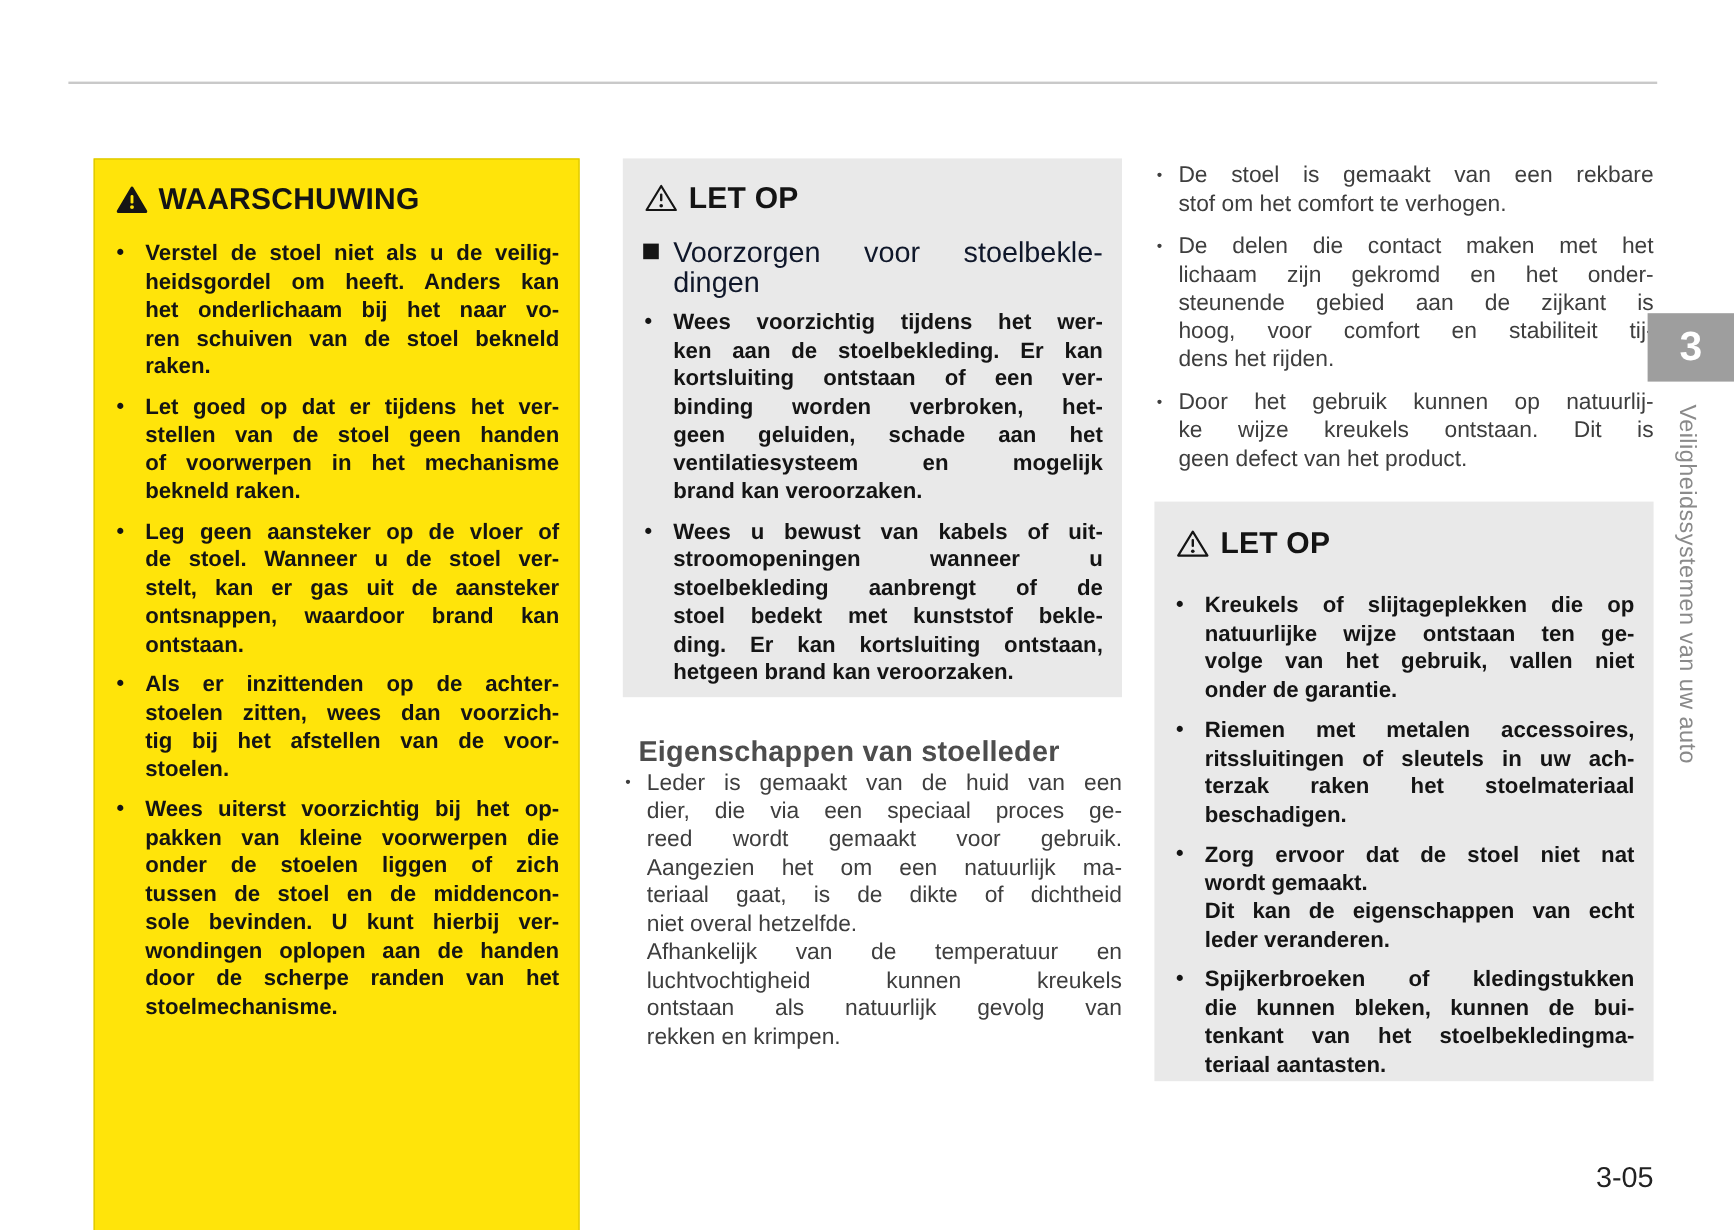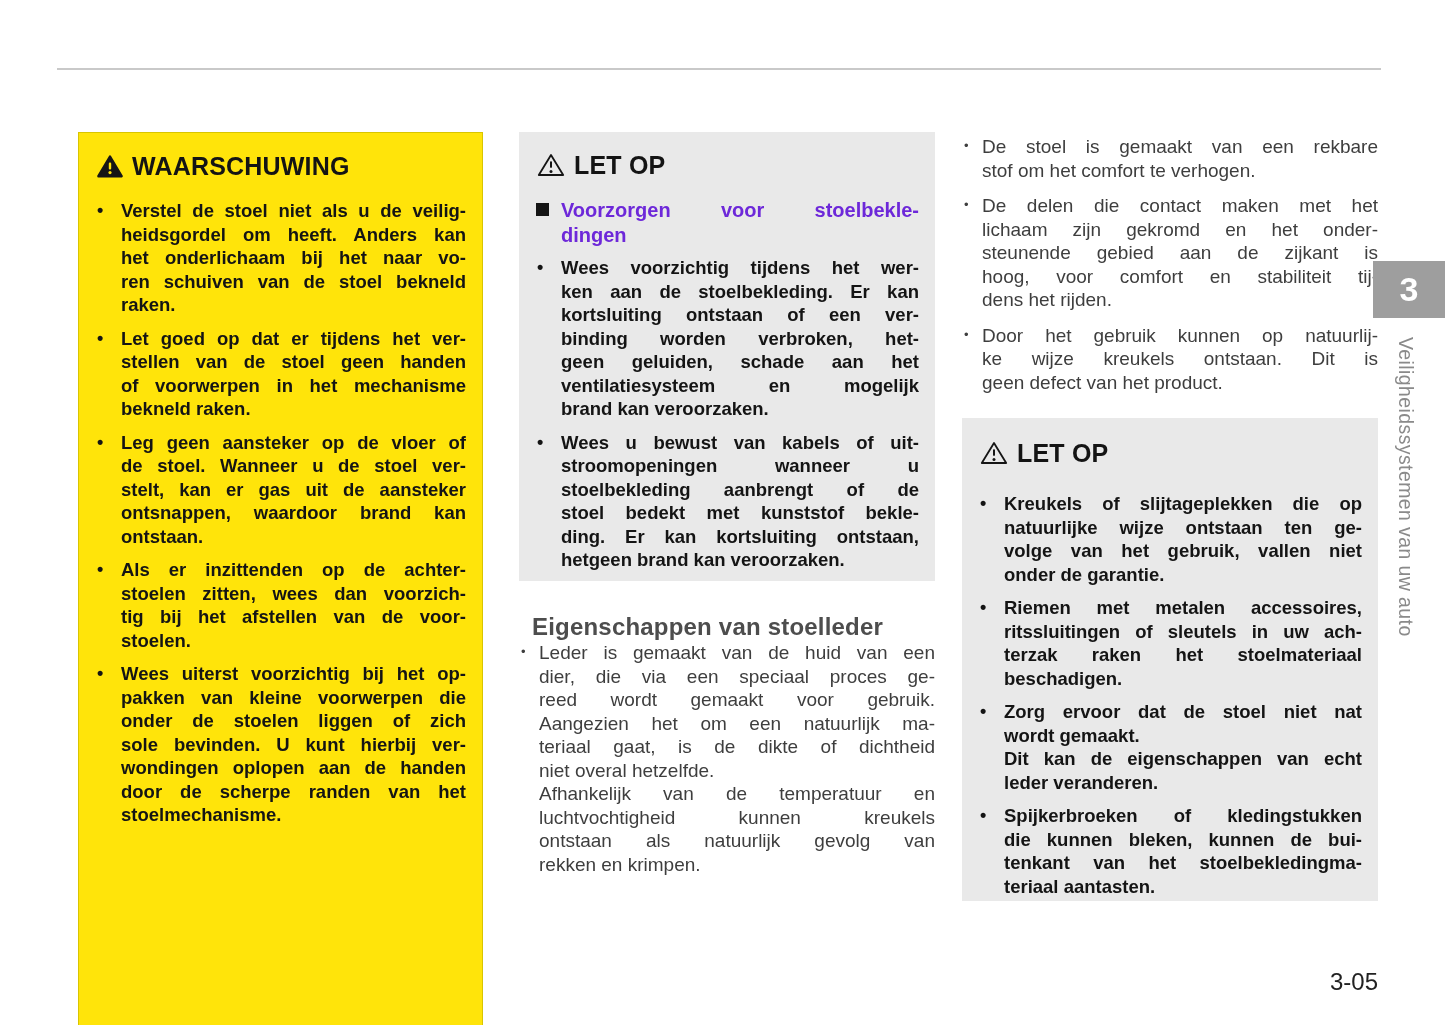--- a/index.html
+++ b/index.html
@@ -36,21 +36,21 @@
   li.bitem .bdot{
     position:absolute;left:2px;top:0;font-size:18px;font-weight:700;color:#141414;line-height:23.5px;
   }
   li.bitem .btxt{margin-left:26px;}
   .boldtxt{font-size:18.5px;font-weight:700;color:#141414;line-height:23.5px;}
 
   .sq-header{position:relative;margin:0 0 8px 0;}
   .sq-header .sq{
     position:absolute;left:1px;top:5px;width:13px;height:13px;background:#151515;display:inline-block;
   }
-  .sq-header .btxt{margin-left:26px;font-size:20px;font-weight:700;color:#6d28d9;line-height:25px;}
+  .sq-header .btxt{margin-left:26px;font-size:24px;font-weight:400;color:#0f172a;line-height:25px;}
 
   
   .section-heading{
     position:absolute;left:519px;top:599px;width:416px;margin:13px;
     font-size:24px;font-weight:700;color:#4d4d4d;line-height:30px;letter-spacing:0.2px;
   }
   .body-bullets{position:absolute;width:416px;}
   .body-bullets.mid{left:519px;top:641px;}
   .body-bullets.right{left:962px;top:135px;}
   .body-item{position:relative;margin:0 0 12px 0;}
@@ -131,20 +131,21 @@
             <div class="jline">tig bij het afstellen van de voor-</div>
             <div class="jline jlast">stoelen.</div>
           </div>
         </li>
       <li class="bitem">
           <span class="bdot">•</span>
           <div class="btxt boldtxt">
             <div class="jline">Wees uiterst voorzichtig bij het op-</div>
             <div class="jline">pakken van kleine voorwerpen die</div>
             <div class="jline">onder de stoelen liggen of zich</div>
+            <div class="jline">tussen de stoel en de middencon-</div>
             <div class="jline">sole bevinden. U kunt hierbij ver-</div>
             <div class="jline">wondingen oplopen aan de handen</div>
             <div class="jline">door de scherpe randen van het</div>
             <div class="jline jlast">stoelmechanisme.</div>
           </div>
         </li>
     </ul>
   </section>
 
   <section class="caution-box mid">

